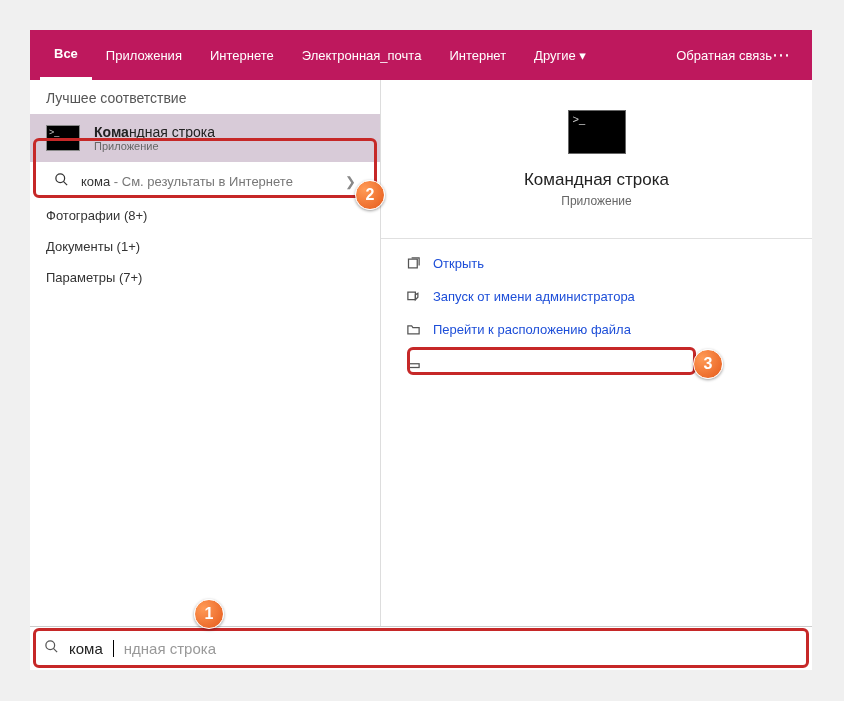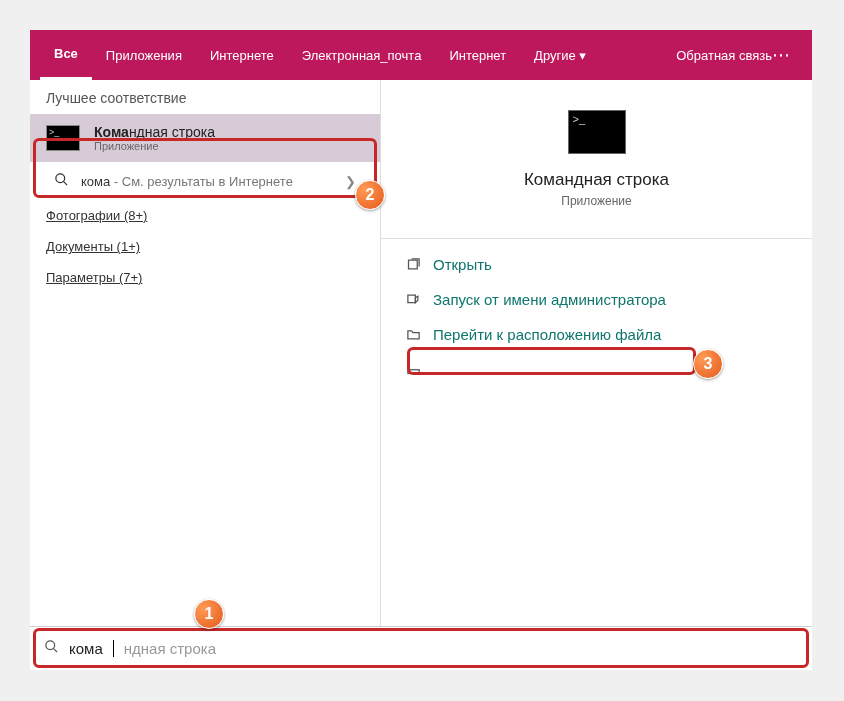--- a/index.html
+++ b/index.html
@@ -21,29 +21,29 @@
 .result { display: flex; align-items: center; padding: 10px 16px; gap: 14px; position: relative; }
 .result.selected { background: #d8cbd8; }
 .cmd-icon { width: 34px; height: 26px; background: #000; border: 1px solid #888; position: relative; }
 .cmd-icon::before { content: ">_"; color: #ccc; font-size: 9px; position: absolute; top: 1px; left: 2px; }
 .result-text { display: flex; flex-direction: column; }
 .result-title { font-size: 14px; color: #222; }
 .result-title .match { font-weight: 600; }
 .result-sub { font-size: 11px; color: #666; }
 .web-row { display: flex; align-items: center; padding: 10px 24px; gap: 12px; font-size: 13px; color: #333; }
 .web-row .chev { margin-left: auto; color: #888; }
-.filter-row { padding: 8px 16px; font-size: 13px; color: #333; text-decoration: underline; }
+.filter-row { padding: 8px 16px; font-size: 13px; color: #333; }
 
 .right { flex: 1; border-left: 1px solid #ddd; display: flex; flex-direction: column; align-items: center; padding-top: 30px; }
 .big-icon { width: 58px; height: 44px; background: #000; border: 1px solid #666; position: relative; margin-bottom: 16px; }
 .big-icon::before { content: ">_"; color: #ccc; font-size: 11px; position: absolute; top: 2px; left: 4px; }
 .right-title { font-size: 17px; color: #222; margin-bottom: 4px; }
 .right-sub { font-size: 12px; color: #666; margin-bottom: 30px; }
 .actions { width: 100%; border-top: 1px solid #e0e0e0; padding: 8px 0; }
-.action { display: flex; align-items: center; gap: 12px; padding: 9px 24px; font-size: 15px; color: #0f766e; cursor: pointer; position: relative; }
+.action { display: flex; align-items: center; gap: 12px; padding: 9px 24px; font-size: 13px; color: #1d4ed8; cursor: pointer; position: relative; }
 .action .ico { width: 16px; display: inline-flex; justify-content: center; color: #555; }
 
 .searchbar { height: 44px; background: #fff; border-top: 1px solid #ccc; display: flex; align-items: center; padding: 0 14px; gap: 10px; }
 .search-ico { color: #555; }
 .search-input { border: none; outline: none; font-size: 15px; flex: 1; background: transparent; color: #222; }
 .caret { display:inline-block; width:1px; height:17px; background:#000; vertical-align:middle; }
 
 .redbox { position: absolute; border: 3px solid #c62828; border-radius: 6px; pointer-events: none; }
 .badge { position: absolute; width: 30px; height: 30px; border-radius: 50%; background: radial-gradient(circle at 30% 30%, #ff9a56, #e55a1b); color: #fff; font-weight: 700; font-size: 16px; display: flex; align-items: center; justify-content: center; border: 1px solid #fff; box-shadow: 0 1px 3px rgba(0,0,0,.4); }
 

